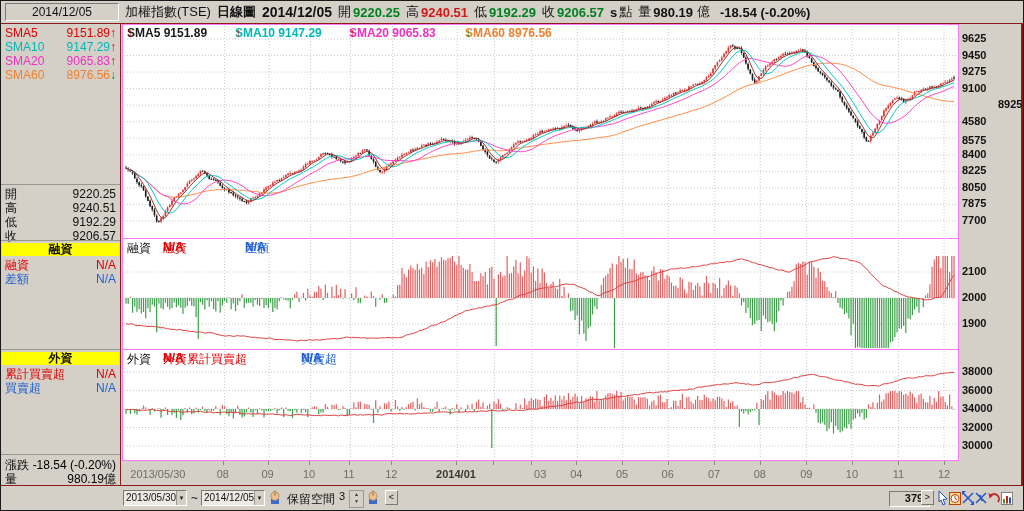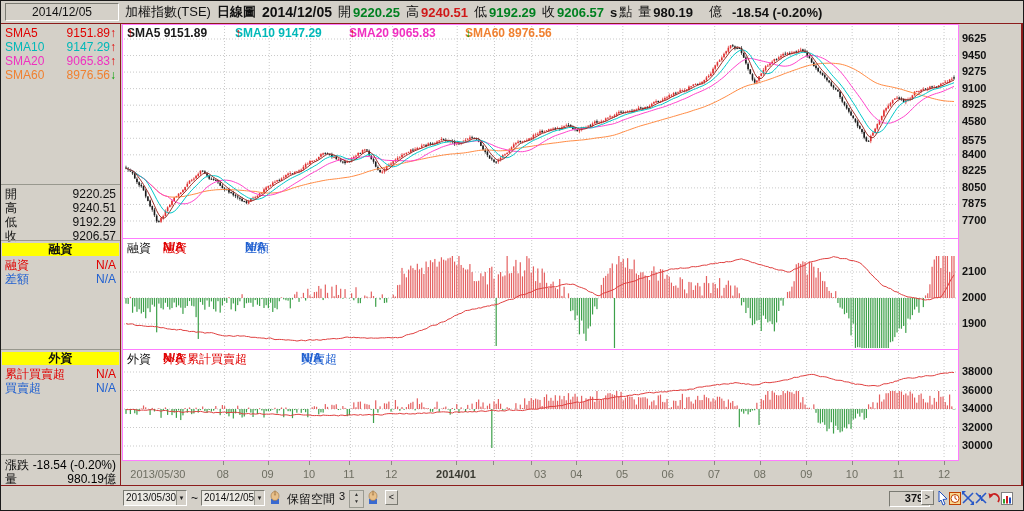--- a/index.html
+++ b/index.html
@@ -72,21 +72,21 @@
       <span class="b grn">9220.25</span>
       <span style="margin-right:2px">高</span>
       <span class="b red">9240.51</span>
       <span style="margin-right:2px">低</span>
       <span class="b grn">9192.29</span>
       <span style="margin-right:2px">收</span>
       <span class="b grn">9206.57</span>
       <span class="b" style="margin-right:2px">s</span>
       <span>點</span>
       <span style="margin-right:2px">量</span>
-      <span class="b" style="margin-right:16px">980.19</span>
+      <span class="b" style="margin-right:4px">980.19</span>
       <span>億</span>
       <span class="b" style="margin-left:4px">-18.54 (-0.20%)</span>
     </div>
   </div>
 
   <div class="sidebar">
     <div class="ssec" id="sma-rows" style="top:2px">
         <div class="srow">
           <span class="lbl" style="color: rgb(224, 0, 0);">SMA5</span>
           <span class="val" style="color: rgb(224, 0, 0);"><span>9151.89</span><span style="color: rgb(224, 0, 0); font-weight: bold;">↑</span></span>
@@ -1870,21 +1870,21 @@
       <rect x="2" y="9" width="2" height="4.5" fill="#30a030"></rect>
       <rect x="5" y="6" width="2" height="7.5" fill="#d02020"></rect>
       <rect x="8" y="7.5" width="2" height="6" fill="#2050c0"></rect>
     </svg>
   </div>
 
 <span class="ylab" style="top: 31px;">9625</span>
     <span class="ylab" style="top: 47.545px;">9450</span>
     <span class="ylab" style="top: 64.09px;">9275</span>
     <span class="ylab" style="top: 80.635px;">9100</span>
-    <span class="ylab" style="top: 97.18px;">8925</span>
+    <span class="ylab" style="top: 97.18px; margin-left: 36px;">8925</span>
     <span class="ylab" style="top: 113.725px;">4580</span>
     <span class="ylab" style="top: 133px;">8575</span>
     <span class="ylab" style="top: 146.815px; text-align: right;">8400</span>
     <span class="ylab" style="top: 163.36px;">8225</span>
     <span class="ylab" style="top: 179.905px;">8050</span>
     <span class="ylab" style="top: 196.45px;">7875</span>
     <span class="ylab" style="top: 212.995px;">7700</span>
     <span class="ylab" style="top: 264px;">2100</span>
     <span class="ylab" style="top: 290px;">2000</span>
     <span class="ylab" style="top: 316px;">1900</span>

